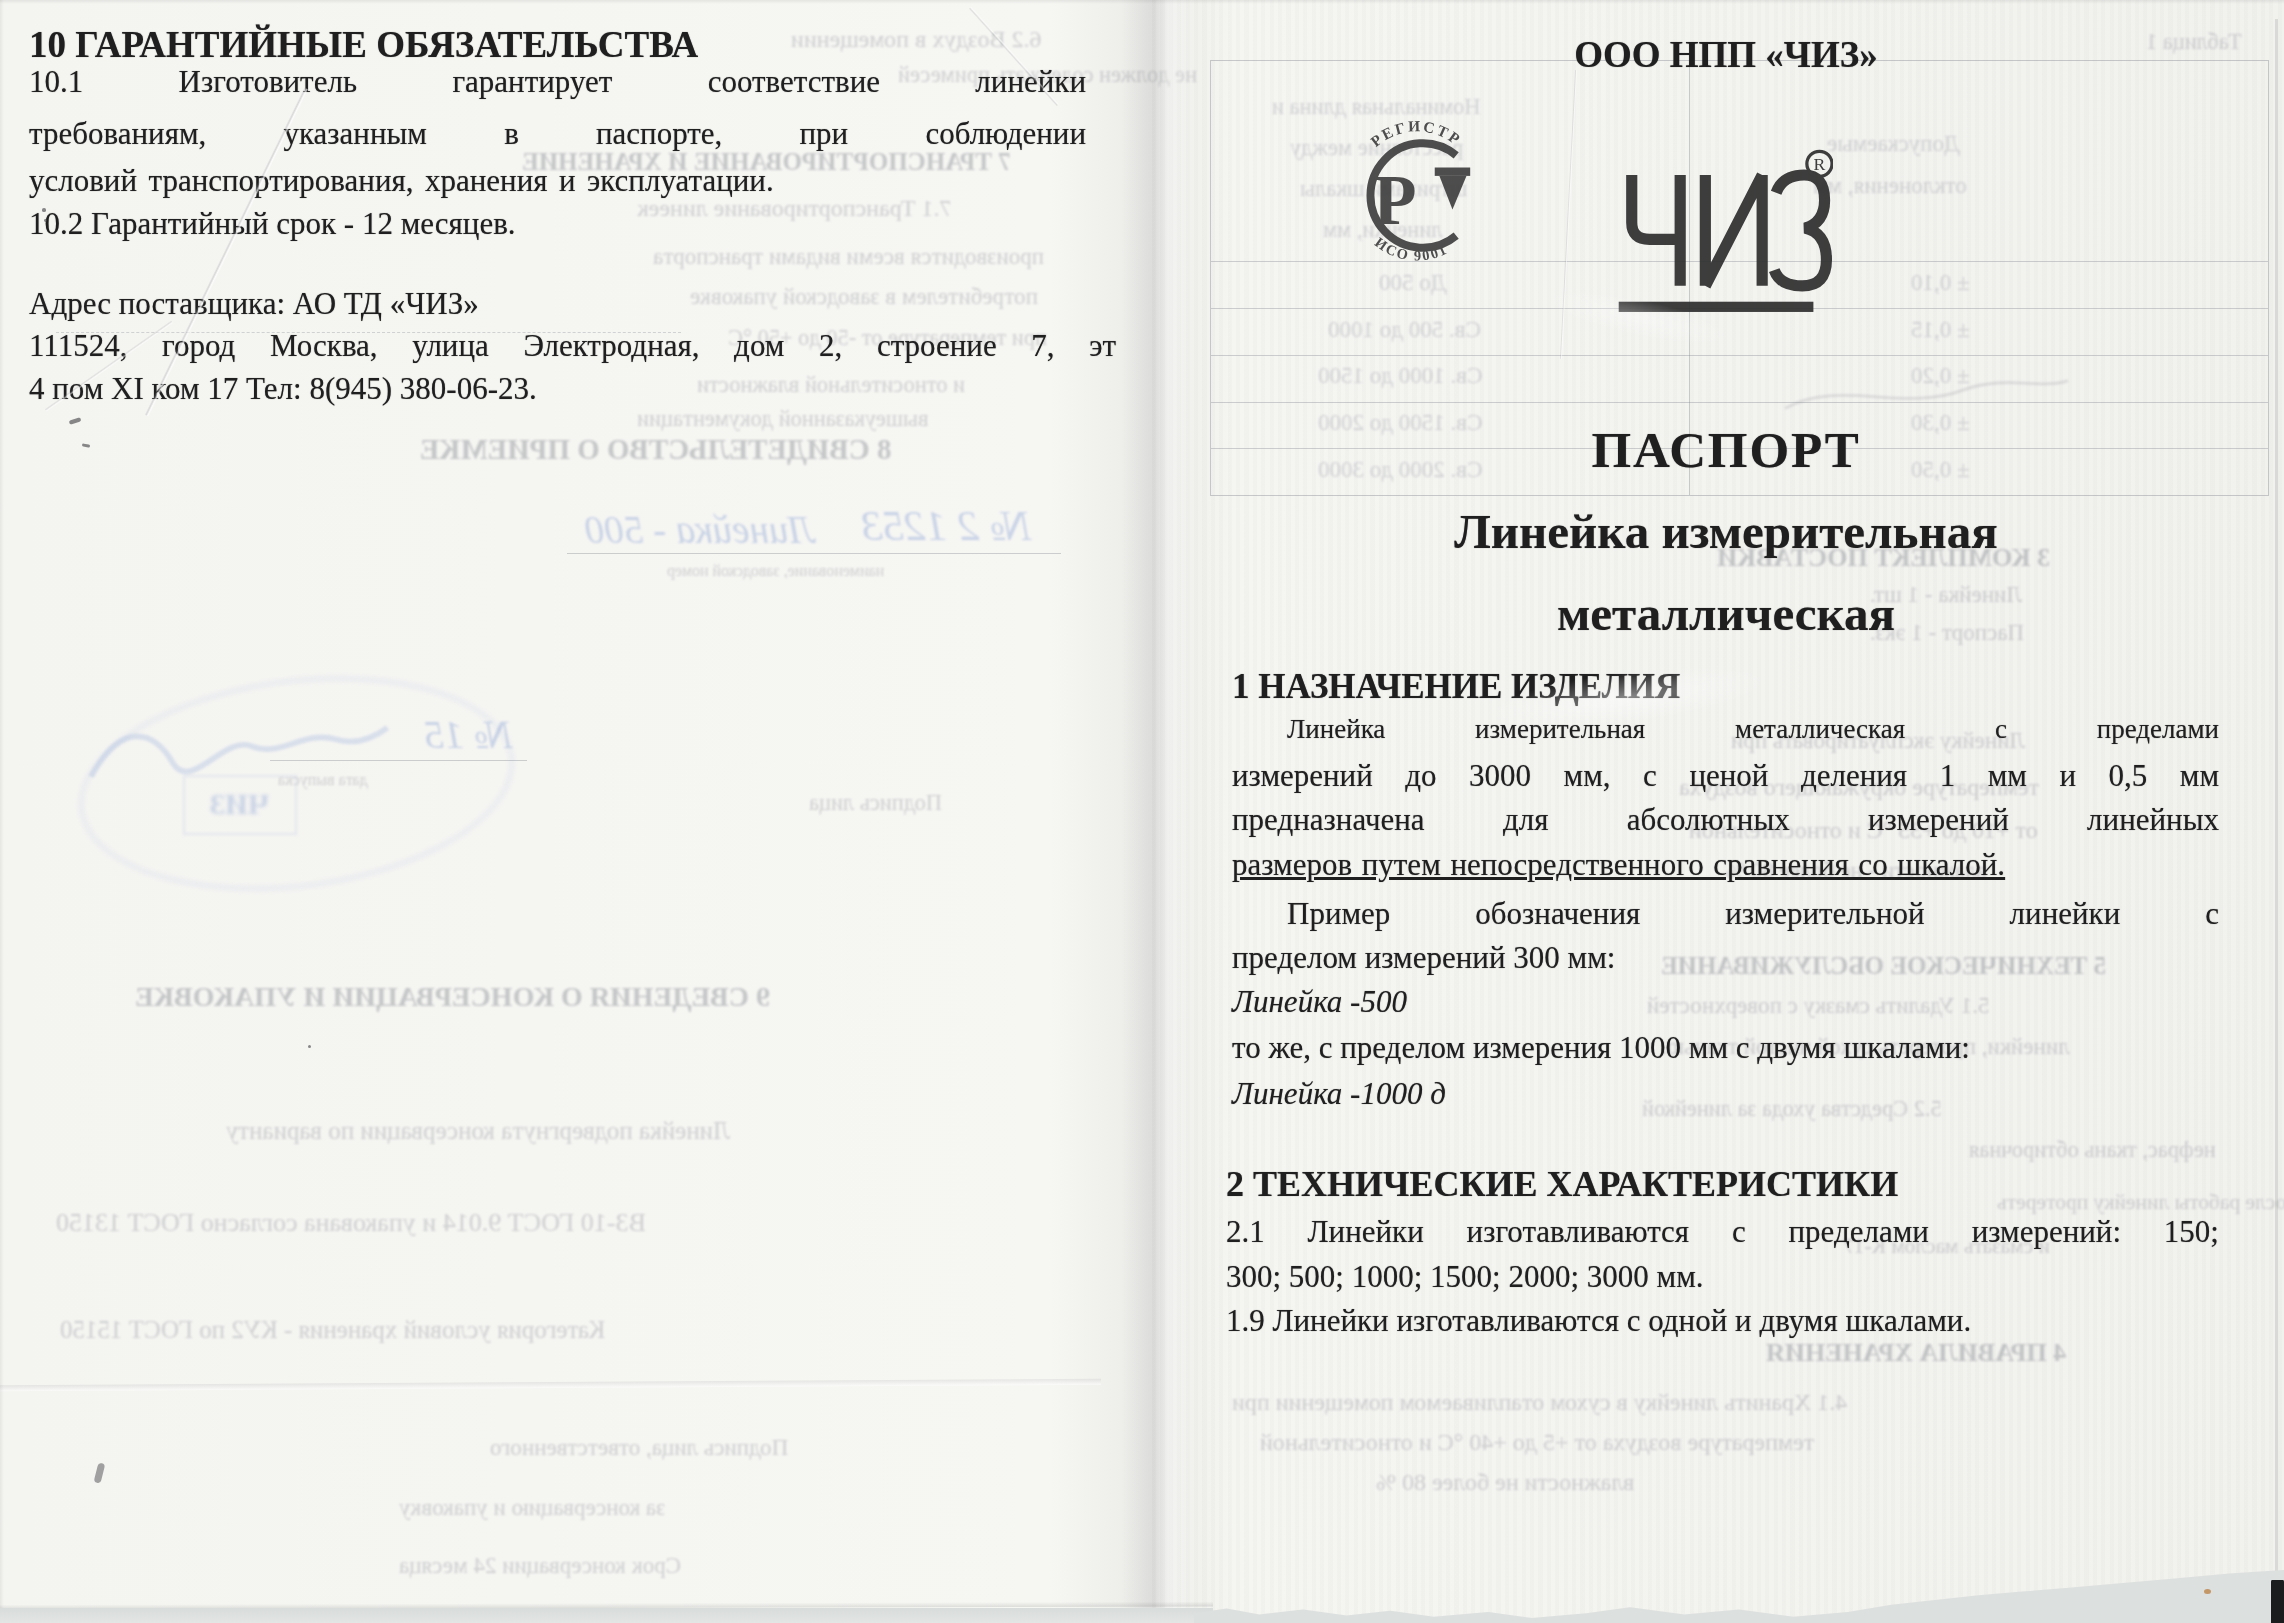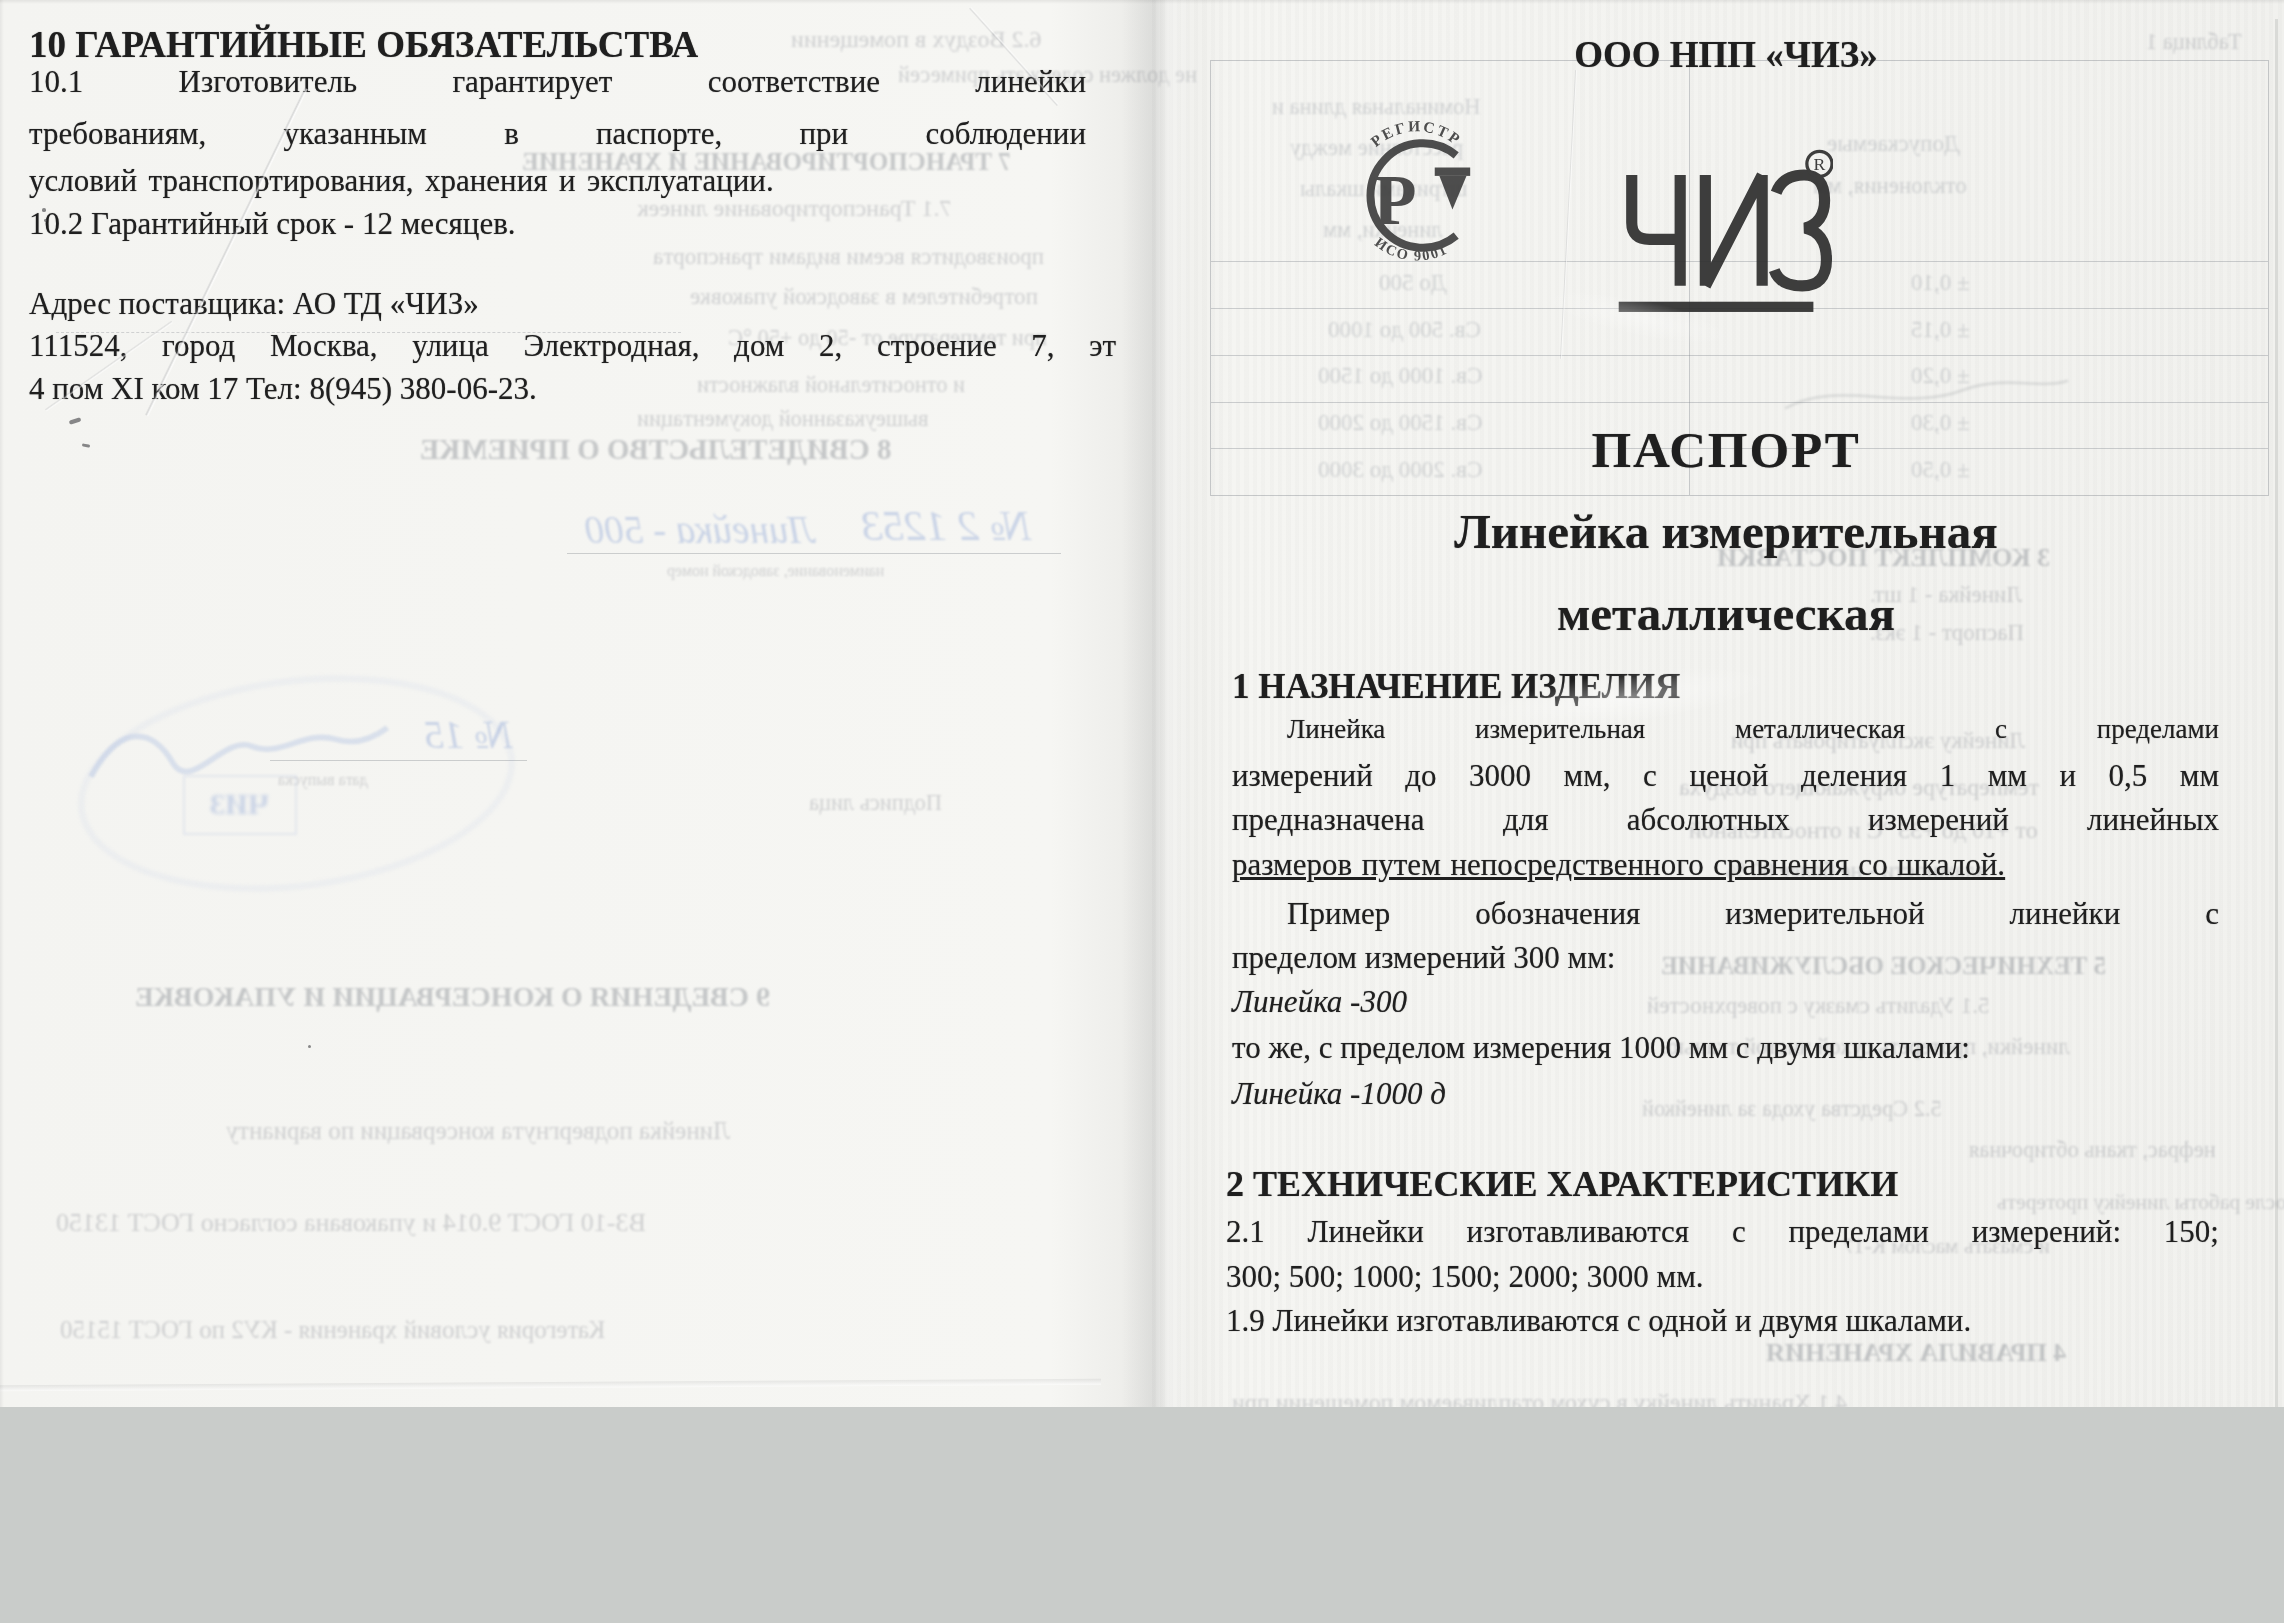--- a/index.html
+++ b/index.html
@@ -1,16 +1,16 @@
 <!DOCTYPE html>
 <html style="font-size:7.5px"><head>
 <meta charset="utf-8">
 <style>
   html,body{margin:0;padding:0;background:#c9ccca;}
-  #canvas{position:relative;width:2284px;height:1407px;overflow:hidden;
+  #canvas{position:relative;width:2284px;height:1623px;overflow:hidden;
     font-family:"Liberation Serif",serif;
     background:linear-gradient(90deg,#f4f4f1 0%,#f6f6f3 46%,#ebebe8 50.3%,#f5f5f2 54%,#f1f1ee 100%);}
   .page{position:absolute;left:0;top:0;width:100%;height:100%;}
   
   .streaks{position:absolute;left:1152px;top:0;width:1132px;height:1623px;
     background:repeating-linear-gradient(90deg,rgba(0,0,0,0.014) 0 4.2px,rgba(255,255,255,0.016) 4.2px 8.4px);
     pointer-events:none;}
   
   .pr{position:absolute;color:#1f1f1f;white-space:nowrap;line-height:1.12;
       text-shadow:0 0 1px rgba(25,25,25,0.55);filter:blur(0.2px);}
@@ -188,21 +188,21 @@
     <div class="pr prb ctr" style="top:505px;font-size:49px;">Линейка измерительная</div>
     <div class="pr prb ctr" style="top:587px;font-size:49px;">металлическая</div>
 
     <div class="pr prb" style="left:1232px;top:667px;font-size:35px;">1 НАЗНАЧЕНИЕ ИЗДЕЛИЯ</div>
     <div class="pr just" style="left:1287px;top:714px;width:932px;font-size:27px;">Линейка измерительная металлическая с пределами</div>
     <div class="pr just" style="left:1232px;top:759px;width:987px;font-size:31px;">измерений до 3000 мм, с ценой деления 1 мм и 0,5 мм</div>
     <div class="pr just" style="left:1232px;top:803px;width:987px;font-size:31px;">предназначена для абсолютных измерений линейных</div>
     <div class="pr" style="left:1232px;top:848px;font-size:31px;word-spacing:1.9px;text-decoration:underline;">размеров путем непосредственного сравнения со шкалой.</div>
     <div class="pr just" style="left:1287px;top:897px;width:932px;font-size:31px;">Пример обозначения измерительной линейки с</div>
     <div class="pr" style="left:1232px;top:941px;font-size:31px;">пределом измерений 300 мм:</div>
-    <div class="pr it" style="left:1232px;top:985px;font-size:31px;">Линейка -300</div>
+    <div class="pr it" style="left:1232px;top:985px;font-size:31px;">Линейка -500</div>
     <div class="pr" style="left:1232px;top:1031px;font-size:31px;">то же, с пределом измерения 1000 мм с двумя шкалами:</div>
     <div class="pr it" style="left:1232px;top:1077px;font-size:31px;">Линейка -1000 д</div>
 
     <div class="pr prb" style="left:1226px;top:1164px;font-size:36px;">2 ТЕХНИЧЕСКИЕ ХАРАКТЕРИСТИКИ</div>
     <div class="pr just" style="left:1226px;top:1215px;width:993px;font-size:31px;font-family:Liberation Serif, serif;">2.1 Линейки изготавливаются с пределами измерений: 150;</div>
     <div class="pr" style="left:1226px;top:1260px;font-size:31px;">300; 500; 1000; 1500; 2000; 3000 мм.</div>
     <div class="pr" style="left:1226px;top:1304px;font-size:31px;">1.9 Линейки изготавливаются с одной и двумя шкалами.</div>
 
     <div class="crease" style="left:1483px;top:672px;width:289px;height:51px;transform:rotate(-7deg);background:radial-gradient(ellipse at center,rgba(255,255,255,0.85) 0%,rgba(255,255,255,0) 70%);opacity:.55;"></div>
     <div class="crease" style="left:1539px;top:299px;width:196px;height:37px;transform:rotate(12deg);background:radial-gradient(ellipse at center,rgba(255,255,255,0.8) 0%,rgba(255,255,255,0) 70%);opacity:.4;"></div>

